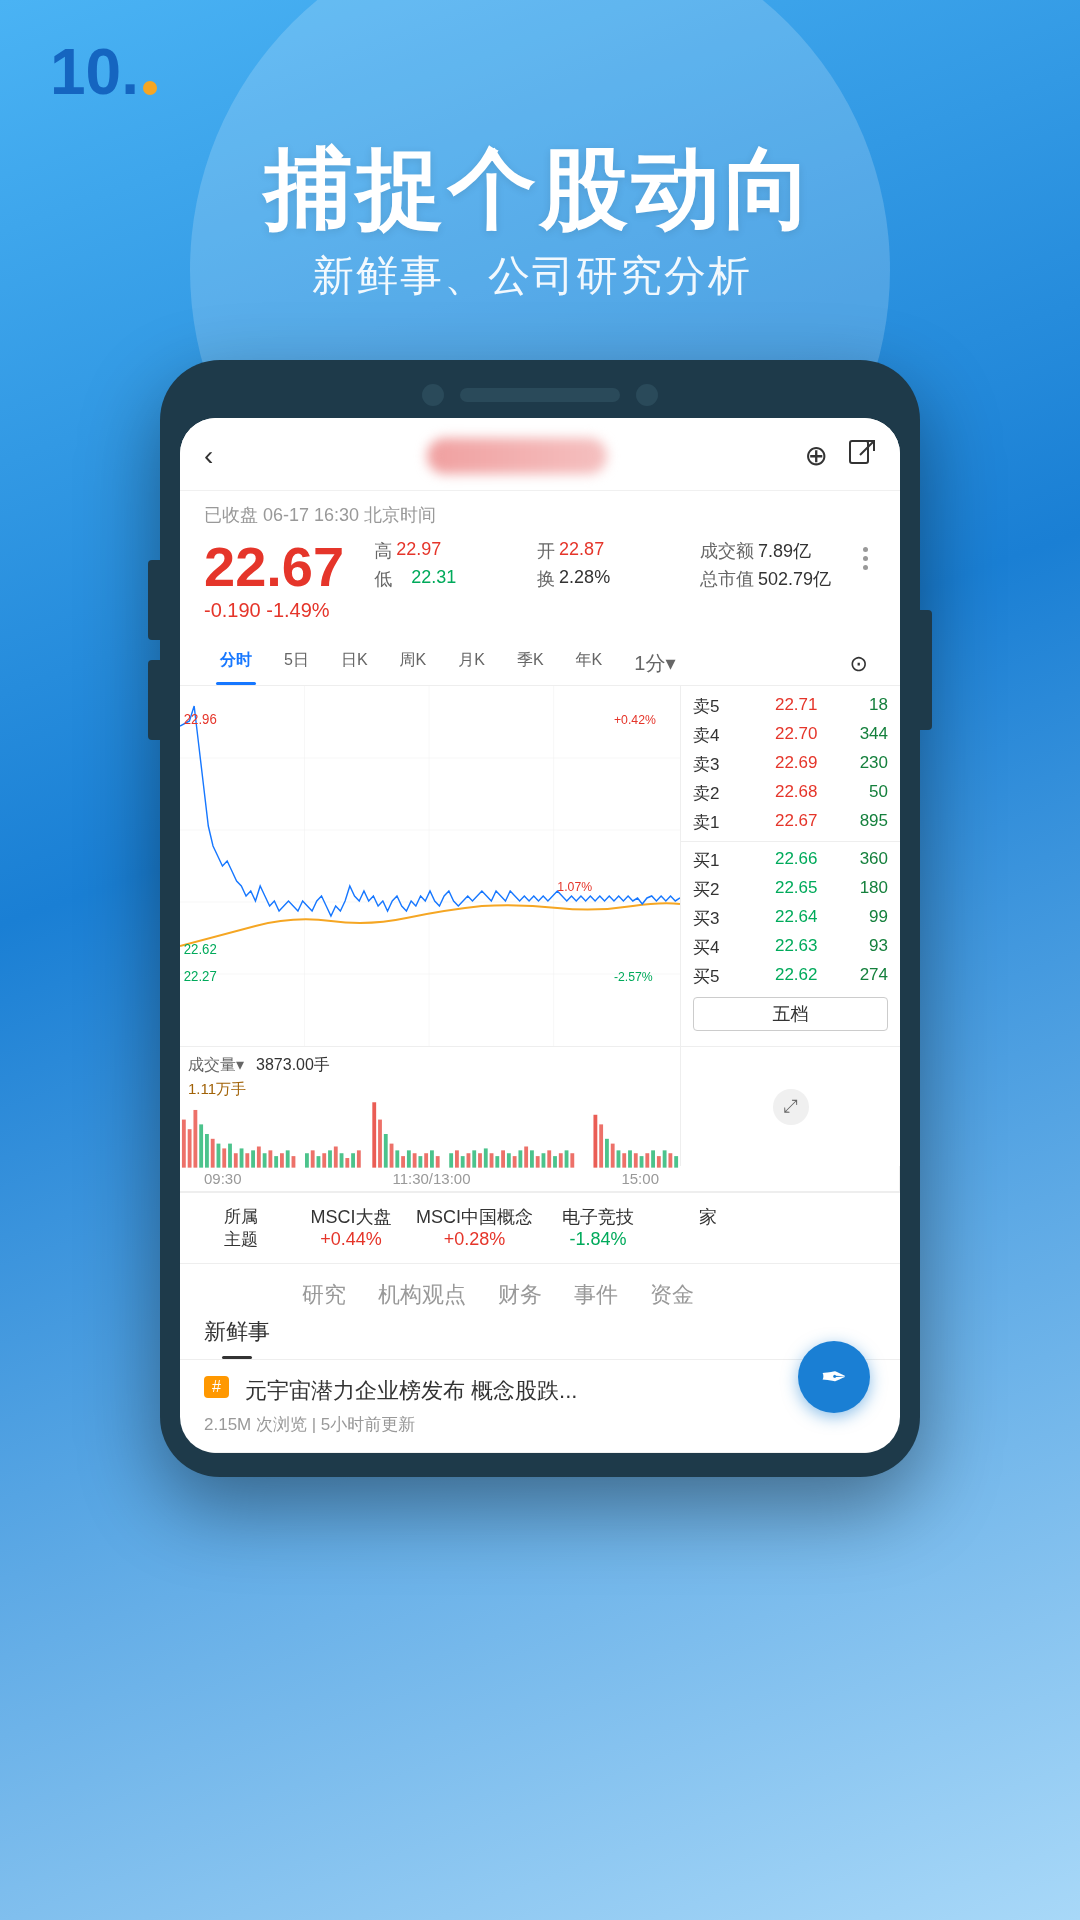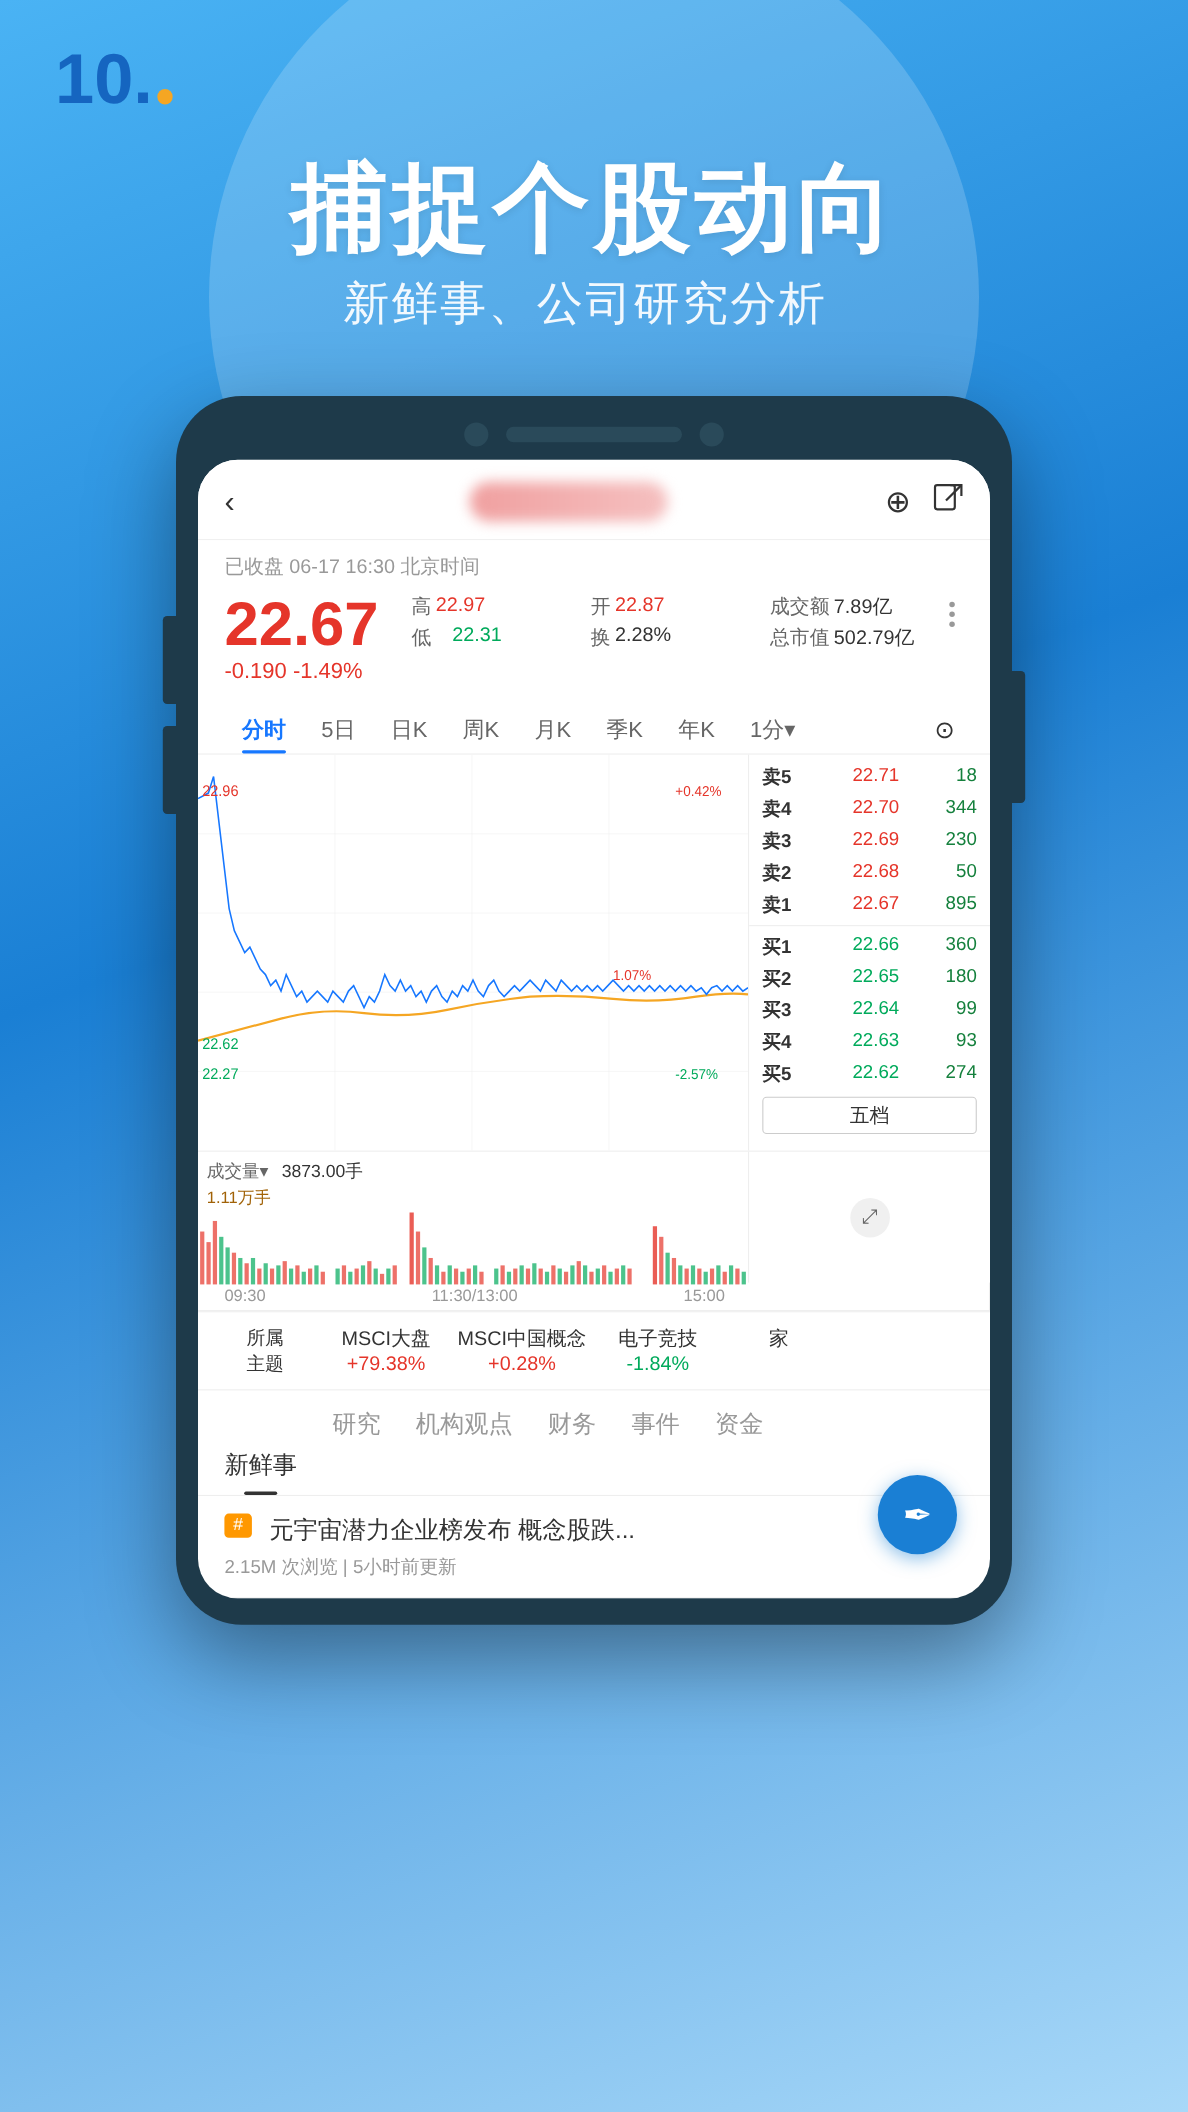--- a/index.html
+++ b/index.html
@@ -284,21 +284,21 @@
     
     .chart-tabs {
       display: flex;
       padding: 12px 24px 0;
       border-bottom: 1px solid #eee;
       gap: 0;
     }
 
     .chart-tab {
       padding: 8px 16px;
-      font-size: 20px;
+      font-size: 16px;
       color: #666;
       position: relative;
     }
 
     .chart-tab.active {
       color: #1677ff;
       font-weight: 600;
     }
 
     .chart-tab.active::after {
@@ -350,21 +350,20 @@
 
     .order-row {
       display: flex;
       justify-content: space-between;
       padding: 3px 12px;
     }
 
     .order-label {
       color: #333;
       width: 44px;
-      font-weight: bold;
     }
 
     .order-price-red {
       color: #e5352a;
       width: 60px;
       text-align: right;
     }
 
     .order-price-green {
       color: #00aa5b;
@@ -837,21 +836,21 @@
         <span>15:00</span>
       </div>
 
       <div class="themes-bar">
         <div class="theme-item">
           <div class="theme-name" style="white-space:pre-line; font-size:17px; color:#333;">所属
 主题</div>
         </div>
         <div class="theme-item">
           <div class="theme-name">MSCI大盘</div>
-          <div class="theme-change-red">+79.38%</div>
+          <div class="theme-change-red">+0.44%</div>
         </div>
         <div class="theme-item">
           <div class="theme-name">MSCI中国概念</div>
           <div class="theme-change-red">+0.28%</div>
         </div>
         <div class="theme-item">
           <div class="theme-name">电子竞技</div>
           <div class="theme-change-green">-1.84%</div>
         </div>
         <div class="theme-item">

